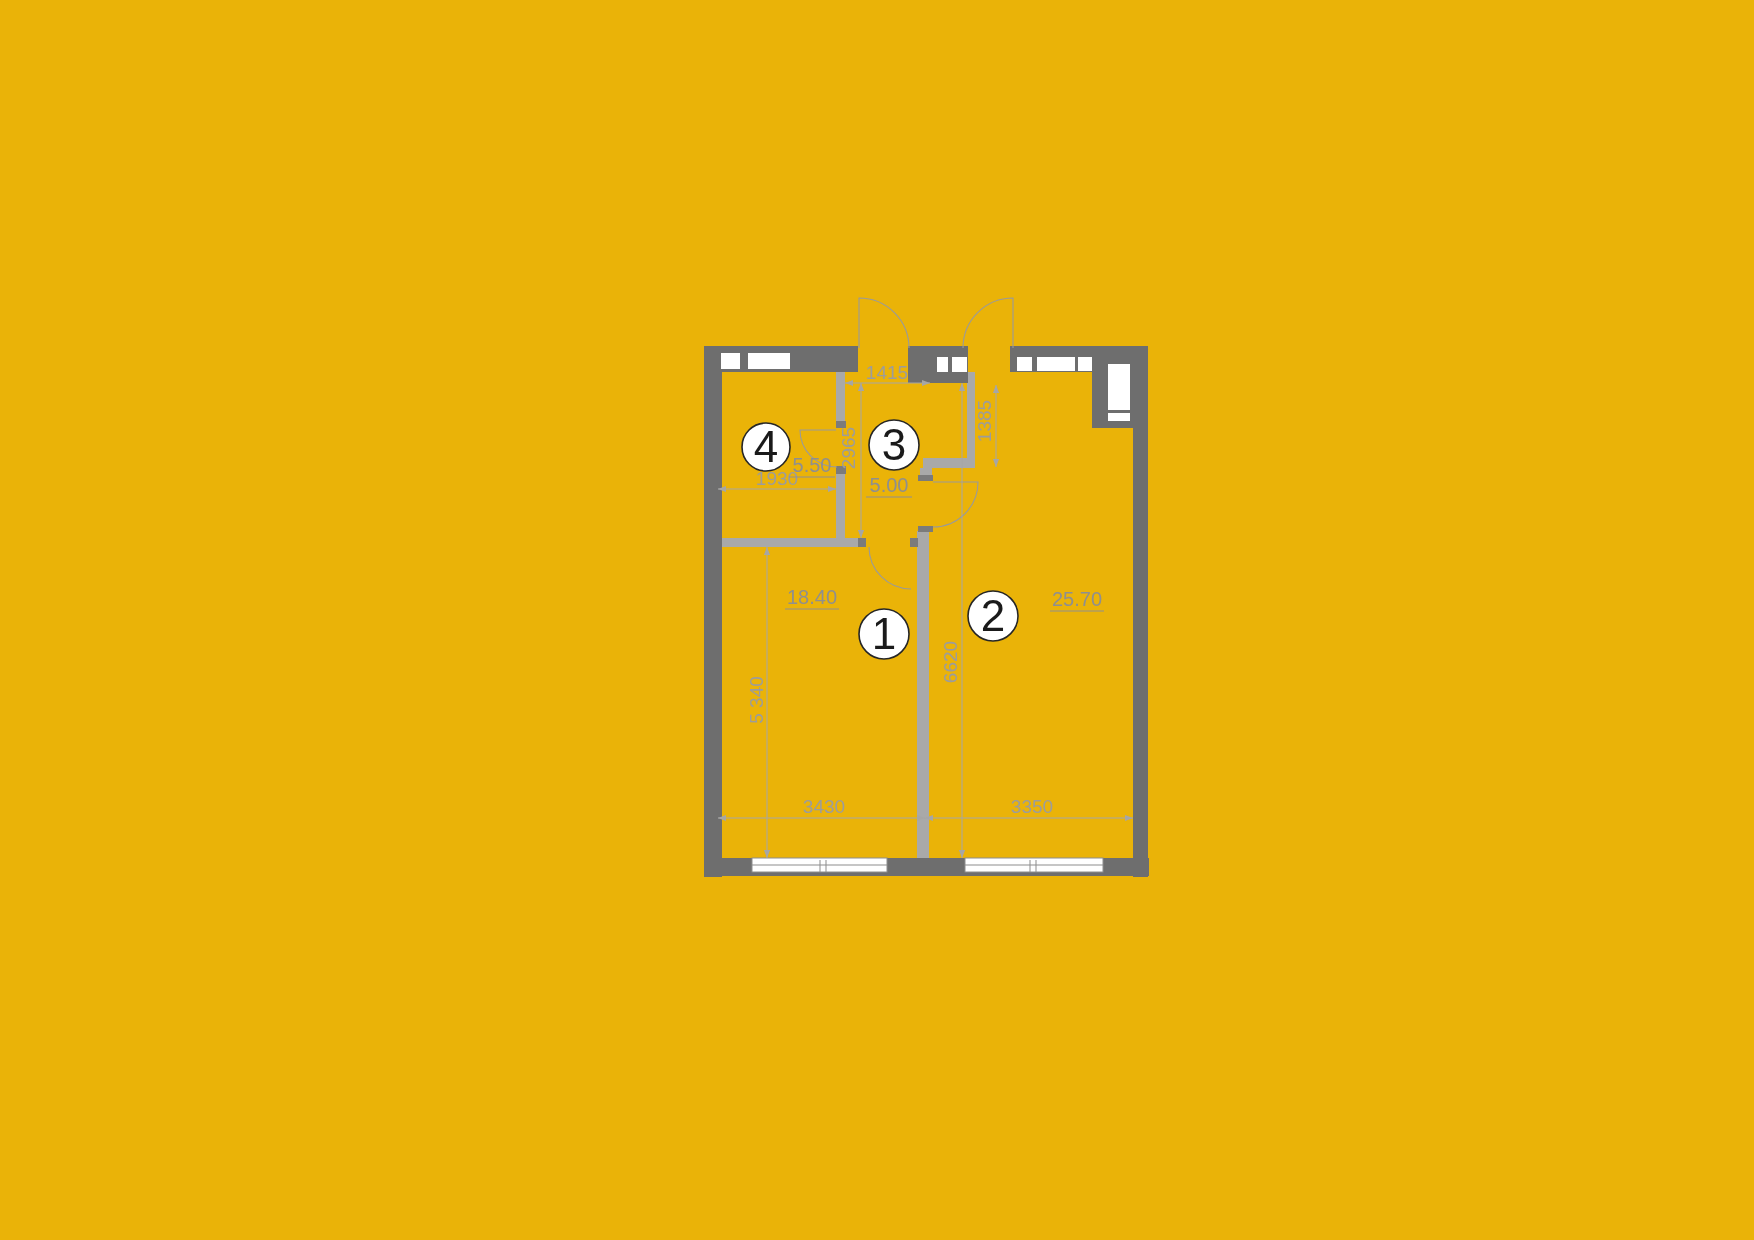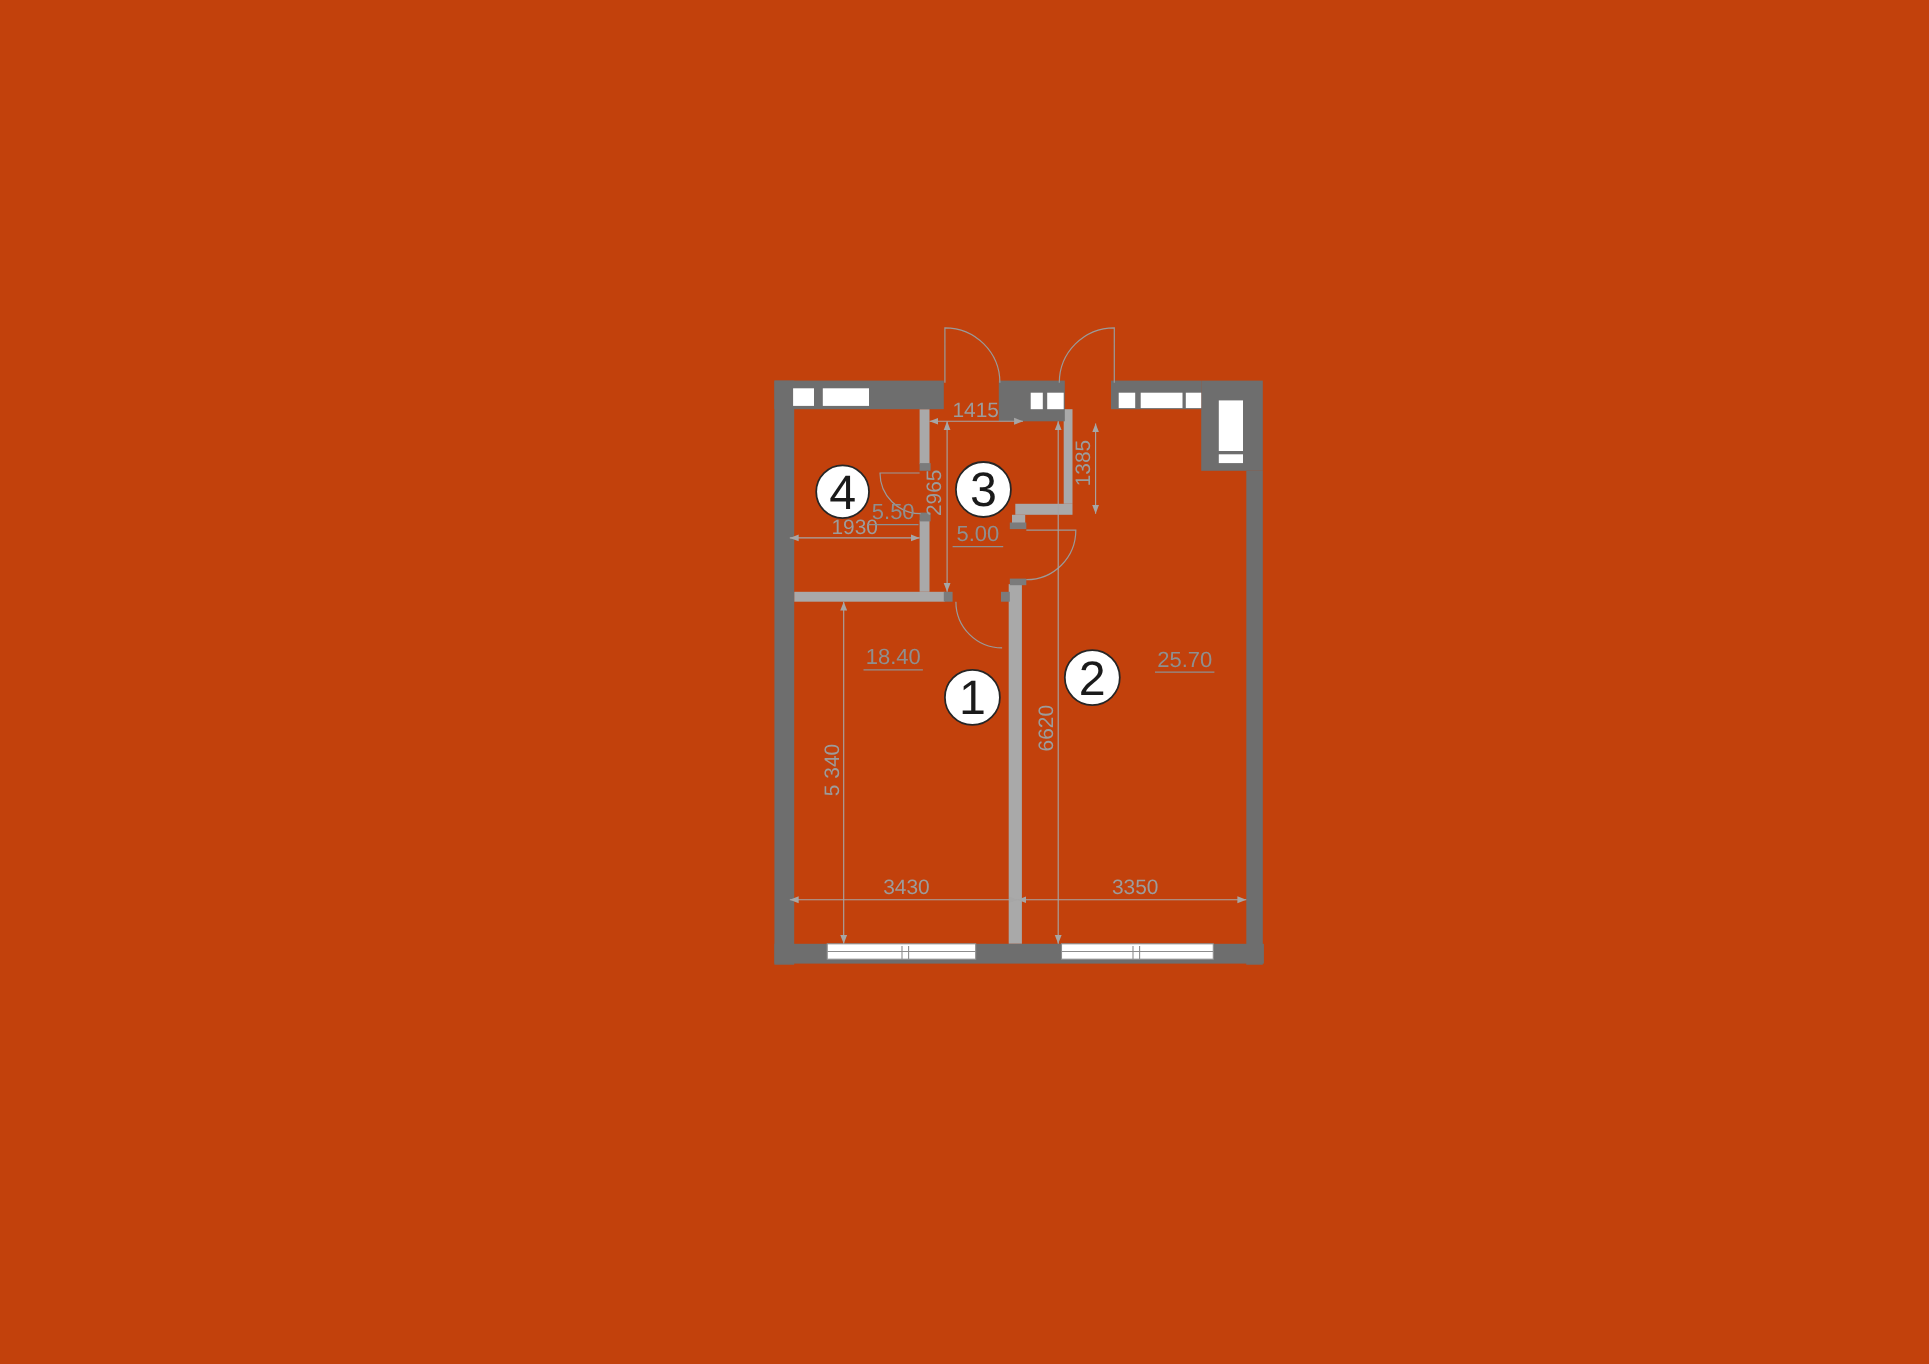--- a/index.html
+++ b/index.html
@@ -1,16 +1,16 @@
 <!DOCTYPE html>
 <html><head>
 <meta charset="utf-8">
 <style>
   html,body { margin:0; padding:0; background:#ffffff; }
-  #canvas { position:relative; width:1754px; height:1240px; background:#c2410c; overflow:hidden;
+  #canvas { position:relative; width:1754px; height:1240px; background:#eab308; overflow:hidden;
             font-family:"Liberation Sans", sans-serif; }
   svg { position:absolute; left:0; top:0; }
   .doors path, .doors line { fill:none; stroke-width:1.1; }
   .dimline { stroke-width:1; }
   .u { stroke:#8f8f8f; stroke-width:1.2; }
   .winframe { fill:#ffffff; stroke:#8d8d8d; stroke-width:1; }
   .winline { stroke:#8d8d8d; stroke-width:1; }
   text.dim { font-size:19px; }
   text.area { font-size:20px; }
   text.roomnum { font-size:44px; fill:#1a1a1a; }

